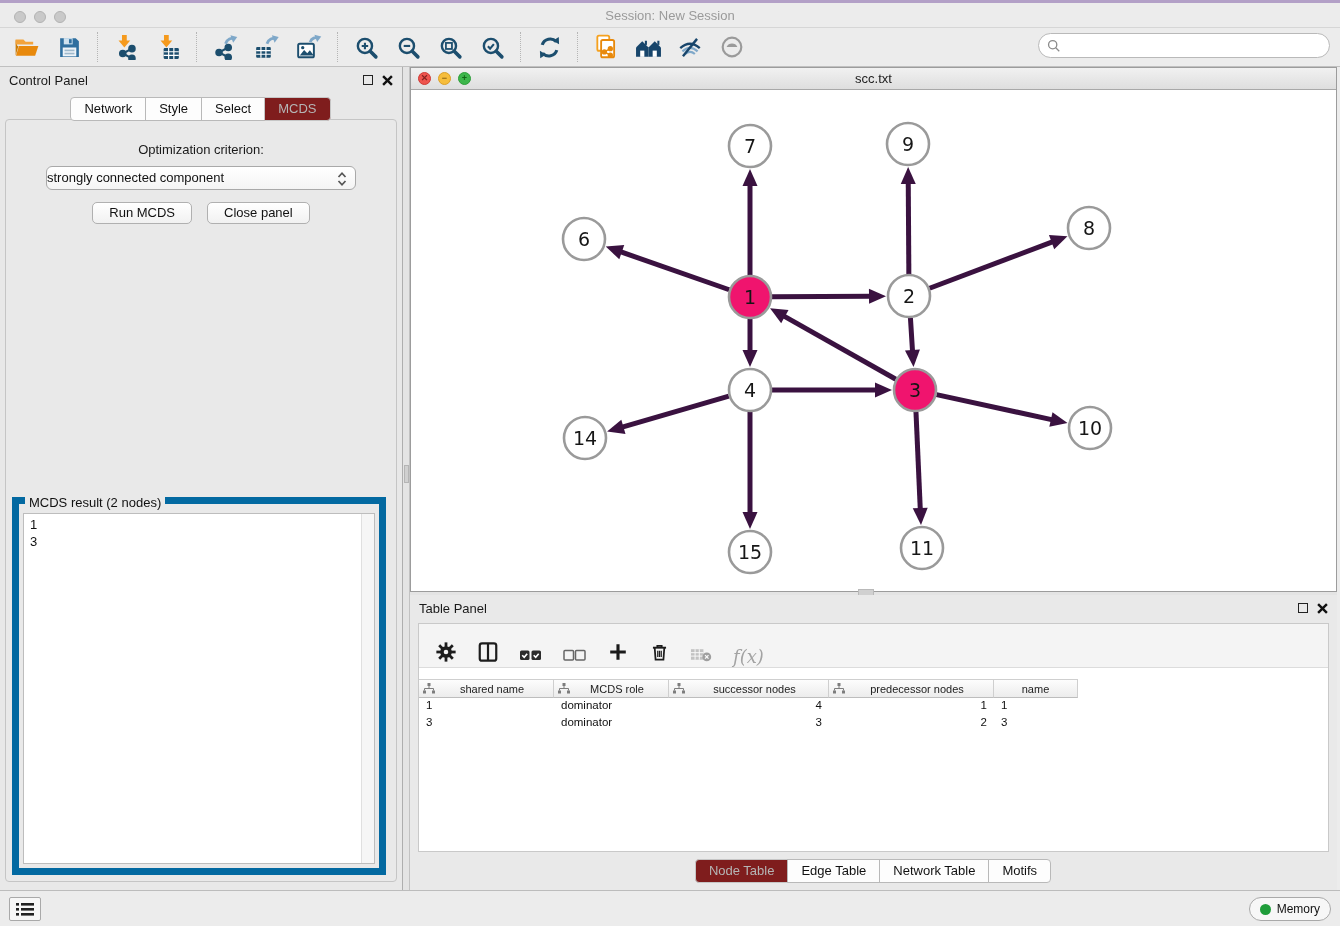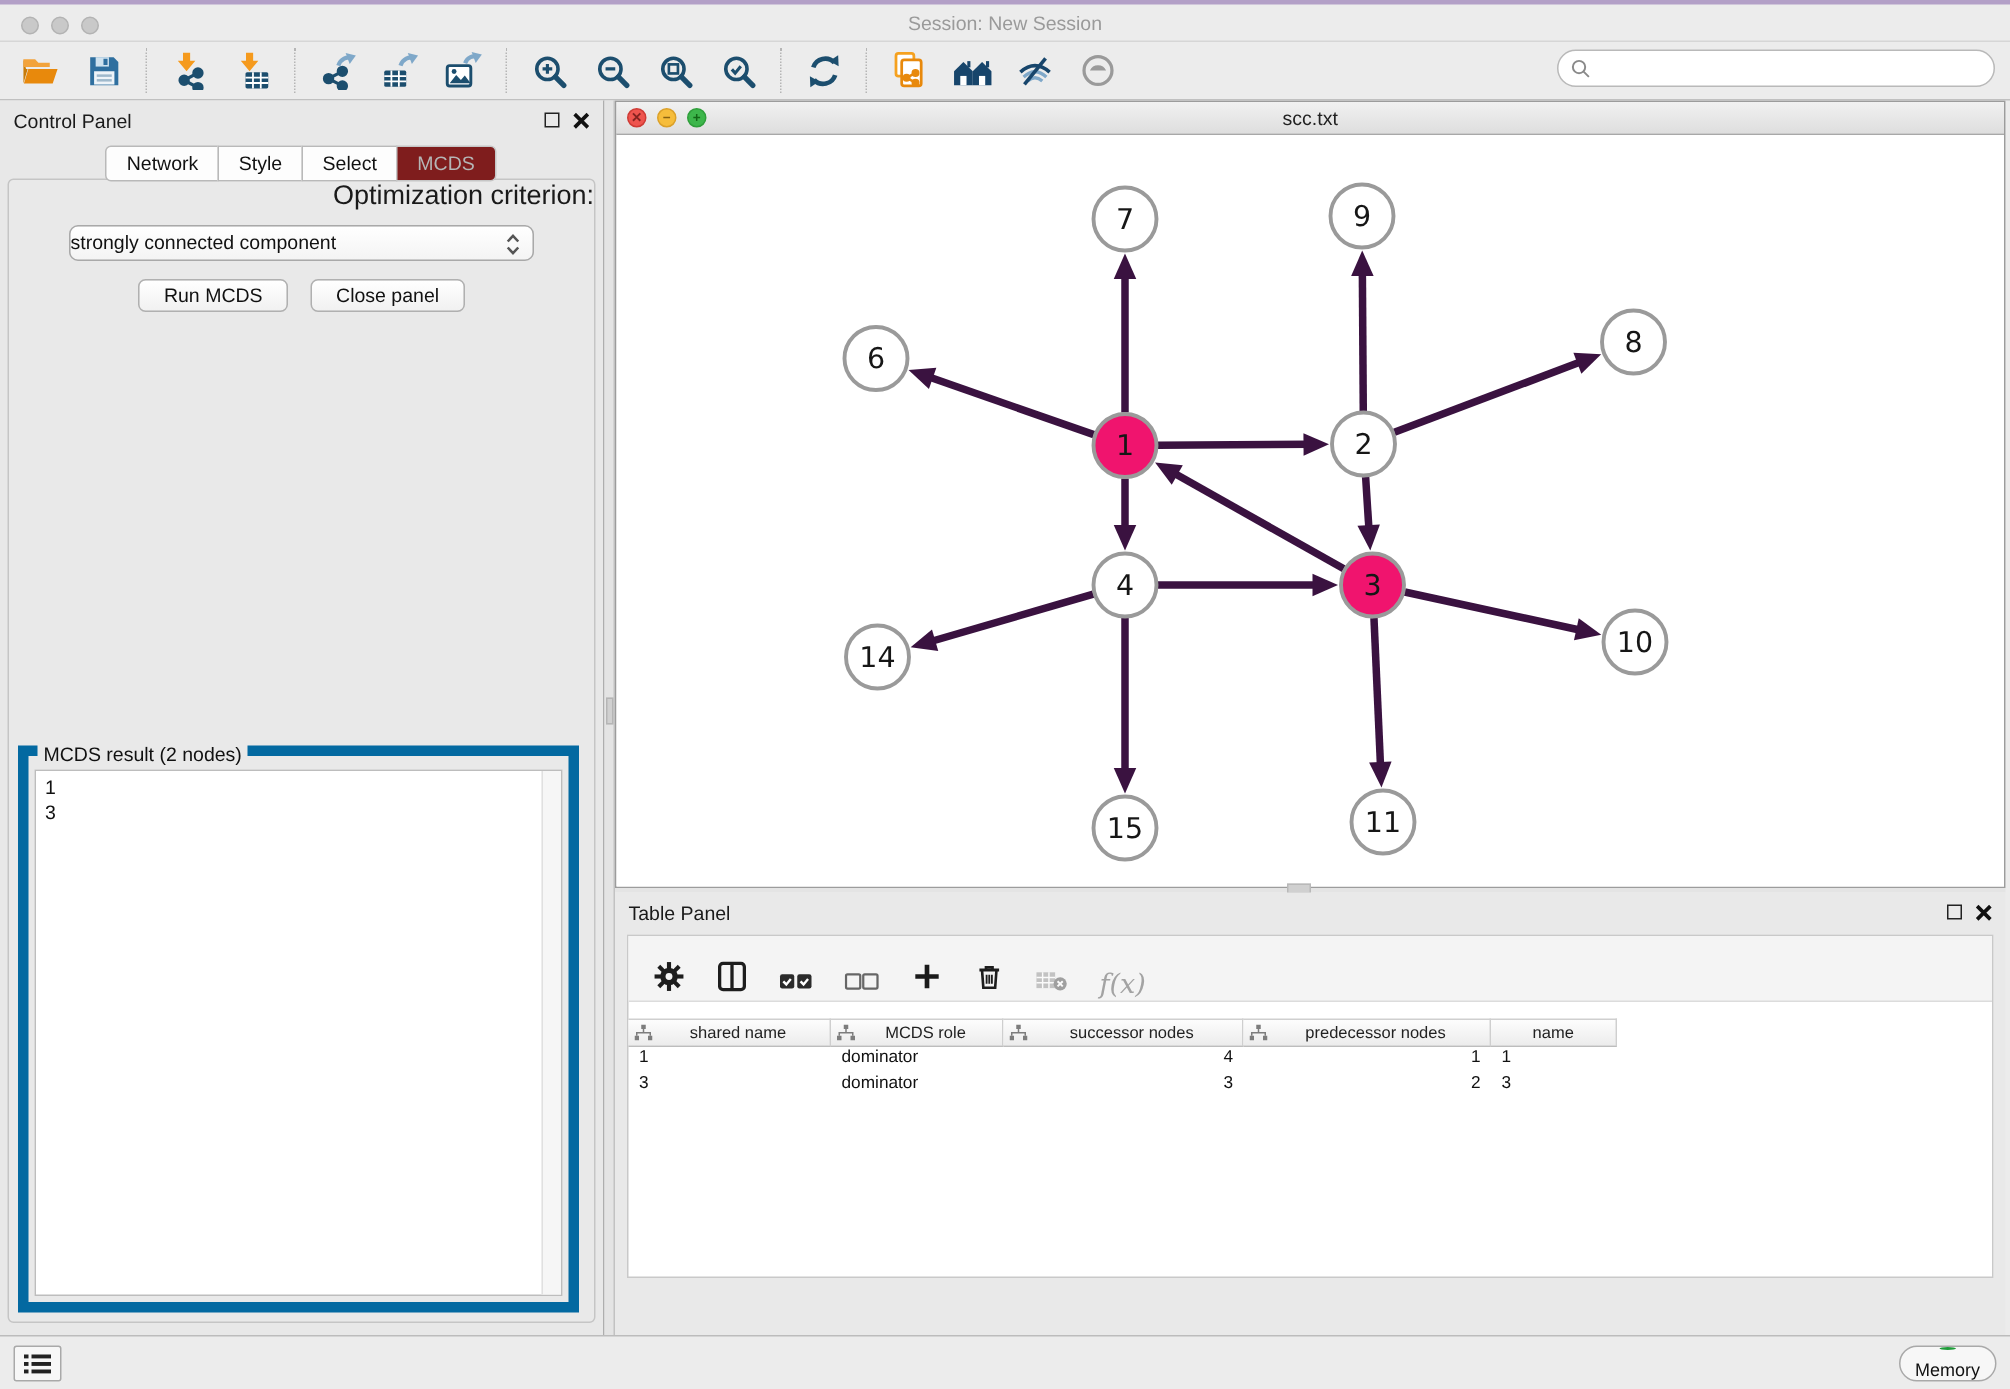--- a/index.html
+++ b/index.html
@@ -34,21 +34,21 @@
   .control-panel { position:absolute; left:0; top:67px; width:403px; height:823px; background:#e8e8e8;
                    border-right:1px solid #aeaeae; }
   .cp-tabs { position:absolute; top:30px; left:0; width:100%; text-align:center; z-index:3; }
   .tab { display:inline-block; border:1px solid #b9b9b9; background:#fdfdfd; font-size:13px; padding:3px 13px 4px;
          margin-left:-1px; color:#111; }
   .tab.first { border-radius:4px 0 0 4px; }
   .tab.last  { border-radius:0 4px 4px 0; }
   .tab.disabled { background:#7f1d1d; color:#b5b5b5; border-color:#c6c6c6; }
   .cp-box { position:absolute; left:5px; right:5px; top:52px; bottom:8px; border:1px solid #c5c5c5;
             border-radius:4px; background:#e9e9e9; }
-  .opt-label { text-align:right; font-size:18px; }
+  .opt-label { text-align:center; margin-top:22px; font-size:13px; }
   .dropdown { position:relative; width:310px; height:24px; margin:9px auto 0; background:linear-gradient(#ffffff,#f4f4f4);
               border:1px solid #a9a9a9; border-radius:6px; font-size:13px; line-height:22px; color:#111; }
   .chevrons { position:absolute; right:7px; top:3px; }
   .btn-row { display:flex; justify-content:center; gap:15px; margin-top:12px; }
   .mac-btn { background:linear-gradient(#ffffff,#f1f1f1); border:1px solid #b0b0b0; border-radius:5px;
              font-size:13px; padding:2px 16px 3px; color:#111; }
   .result-group { position:absolute; left:6px; right:10px; top:377px; bottom:6px; border:7px solid #0369a1; }
   .result-legend { position:absolute; top:-9px; left:6px; background:#e9e9e9; padding:0 4px; font-size:13px; color:#111; }
   .result-inner { position:absolute; left:4px; right:4px; top:9px; bottom:4px; background:#fff; border:1px solid #bdbdbd; }
   .result-scroll { position:absolute; right:0; top:0; bottom:0; width:13px; background:#f6f6f6; border-left:1px solid #e0e0e0; }
@@ -87,21 +87,21 @@
   .td { height:17px; font-size:11.5px; color:#111; padding:1px 7px 0; }
   .w0{width:135px}.w1{width:115px}.w2{width:160px}.w3{width:165px}.w4{width:84px}
   .ar { text-align:right; }
   .tp-tabs { position:absolute; bottom:7px; left:0; width:100%; text-align:center; }
 
   
   .statusbar { position:absolute; left:0; top:890px; width:100%; height:36px; background:#ececec; border-top:1px solid #bcbcbc; }
   .sb-left { position:absolute; left:9px; top:6px; width:32px; height:24px; background:#f7f7f7; border:1px solid #a9a9a9;
              border-radius:2px; display:flex; align-items:center; justify-content:center; }
   .sb-mem { position:absolute; right:9px; top:6px; height:24px; background:#f7f7f7; border:1px solid #a9a9a9;
-            border-radius:12px; display:flex; align-items:center; gap:6px; padding:0 10px; font-size:12px; color:#111;flex-direction:column; }
+            border-radius:12px; display:flex; align-items:center; gap:6px; padding:0 10px; font-size:12px; color:#111; }
   .mem-dot { width:11px; height:11px; border-radius:50%; background:#1f9d3a; }
 </style>
 </head>
 <body>
 
 <div id="app">
 
   <div class="titlebar">
     <div class="traffic">
       <span class="tl"></span>
@@ -517,20 +517,23 @@
         </div>
         <div class="tr">
           <div class="td w0">3</div>
           <div class="td w1">dominator</div>
           <div class="td w2 ar">3</div>
           <div class="td w3 ar">2</div>
           <div class="td w4">3</div>
         </div>
       </div>
     </div>
+    <div class="tp-tabs">
+      <span class="tab first disabled">Node Table</span><span class="tab">Edge Table</span><span class="tab">Network Table</span><span class="tab last">Motifs</span>
+    </div>
   </div>
 
   <div class="statusbar">
     <span class="sb-left">
       <svg width="18" height="15" viewBox="0 0 18 15">
           <g fill="#222">
             <rect y="1" width="3" height="2.6"></rect>
             <rect x="5" y="1" width="13" height="2.6"></rect>
             <rect y="6" width="3" height="2.6"></rect>
             <rect x="5" y="6" width="13" height="2.6"></rect>

